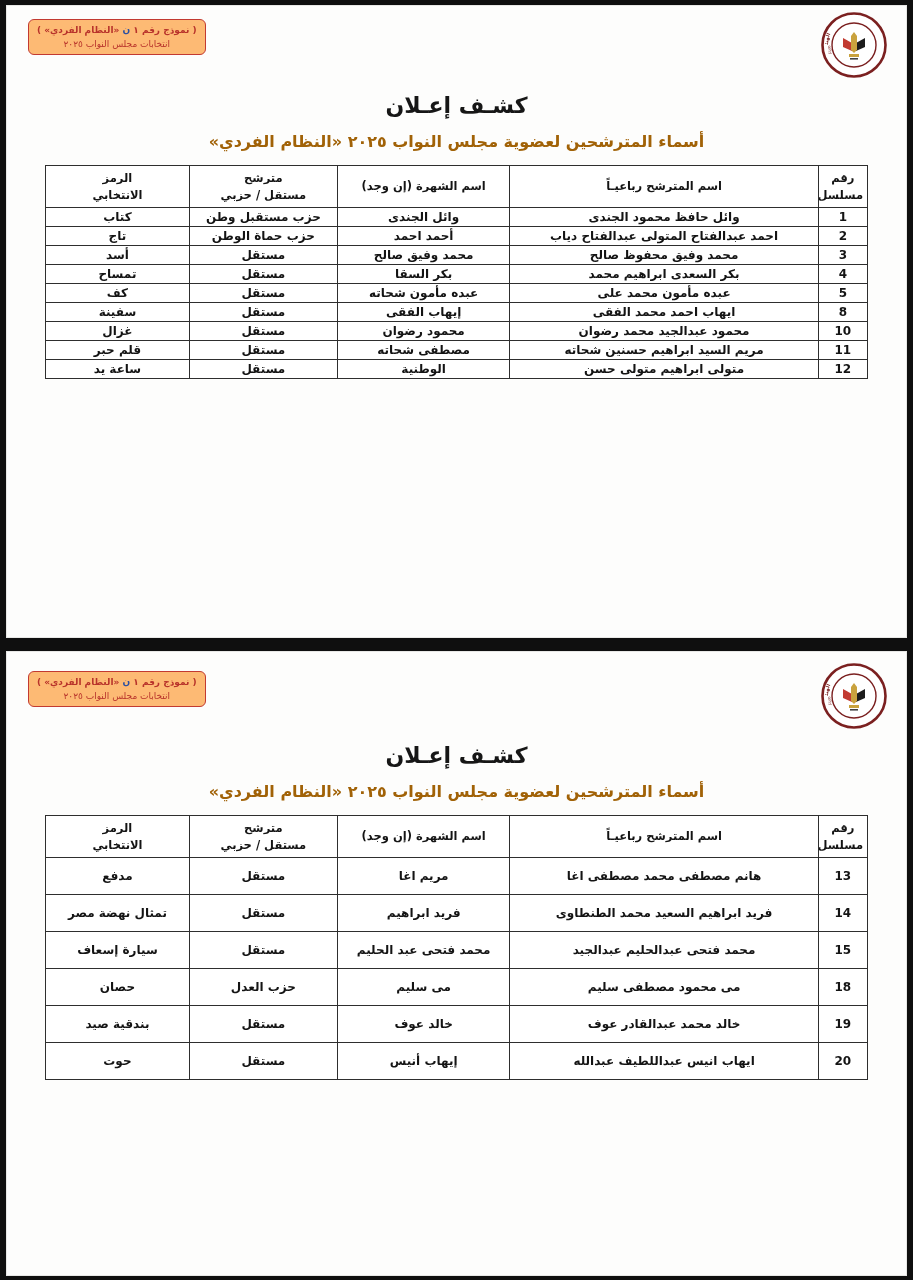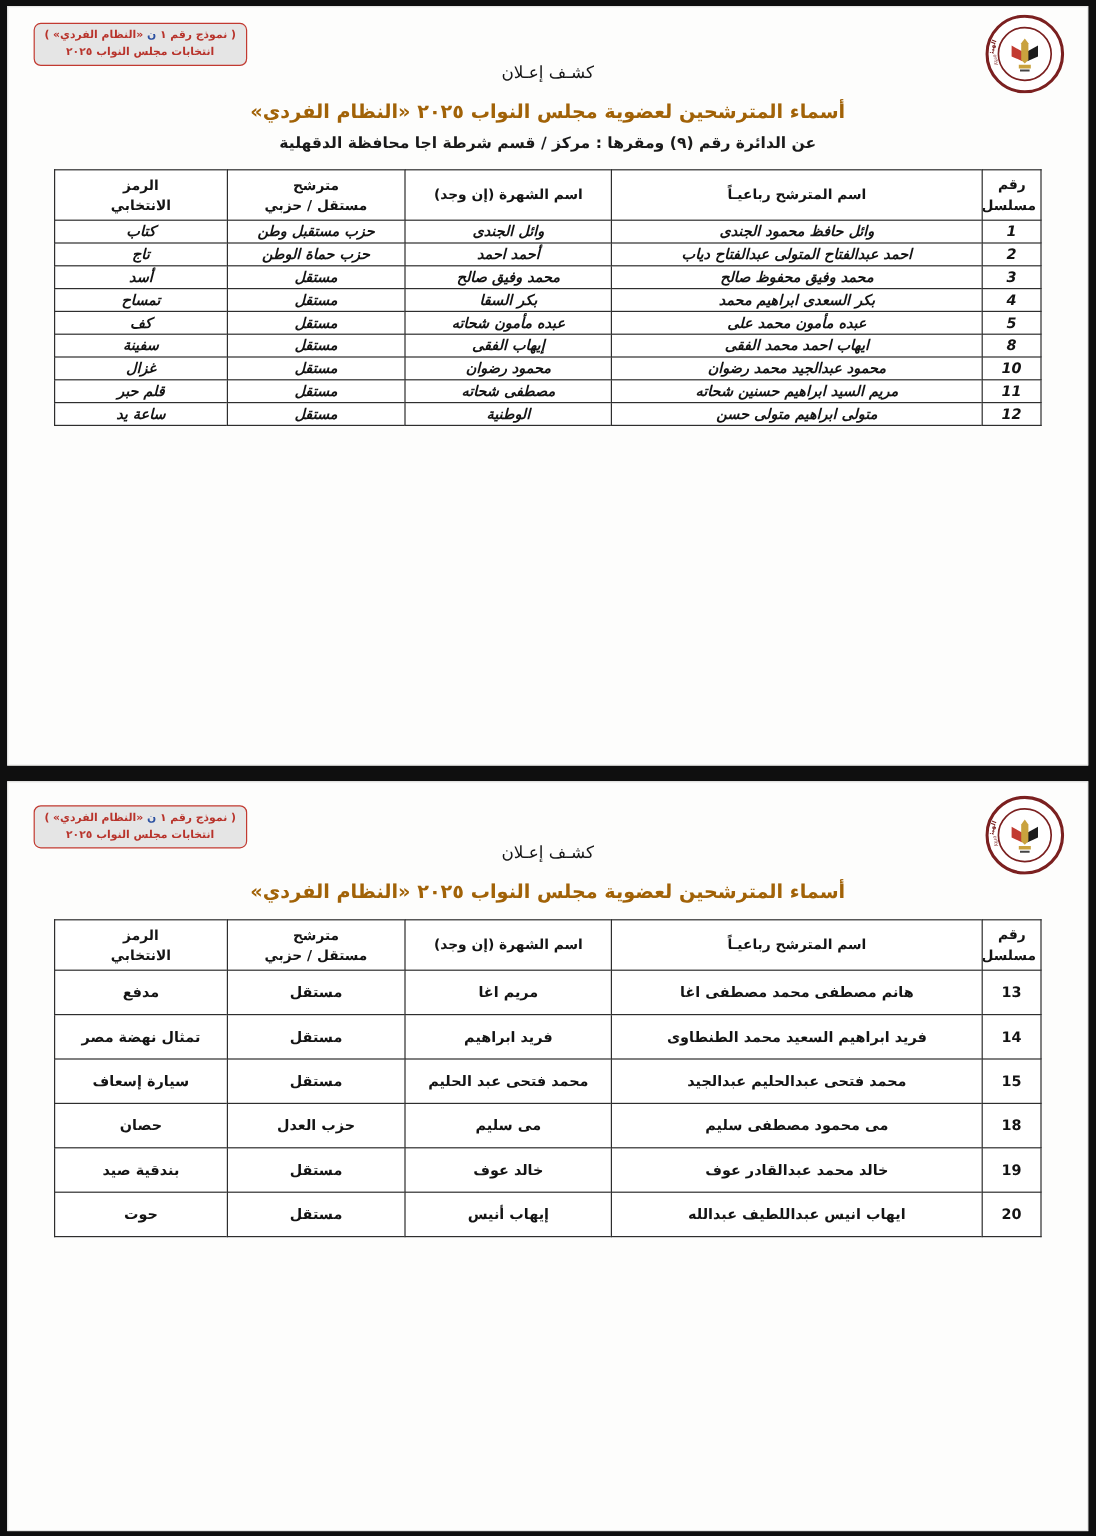--- a/index.html
+++ b/index.html
@@ -22,35 +22,36 @@
 
   
   .stamp {
     position:absolute;
     left:22px; top:14px;
     border:1.6px solid #c23a31;
     border-radius:6px;
     padding:4px 8px 3px;
     text-align:center;
     line-height:1.5;
-    background:#e5e5e5;
+    background:#fdba74;
   }
   .stamp .l1 { font-size:9px; font-weight:700; color:#b8332b; white-space:nowrap; }
   .stamp .l1 .blue { color:#2b50a1; }
-  .stamp .l2 { font-size:9px; font-weight:700; color:#b8332b; white-space:nowrap; }
+  .stamp .l2 { font-size:9px; font-weight:400; color:#b8332b; white-space:nowrap; }
 
   
   .seal { position:absolute; right:20px; top:7px; width:66px; height:66px; }
 
   .title {
     text-align:center;
-    font-size:14px;
-    font-weight:400;
+    font-size:22px;
+    font-weight:700;
     color:#161616;
     letter-spacing:.5px;
+    margin-top:40px;
   }
   .page-1 .title { padding-top:48px; }
   .page-2 .title { padding-top:52px; }
 
   .subtitle {
     margin-top:14px;
     text-align:center;
     font-size:16px;
     font-weight:700;
     color:#a16207;
@@ -74,21 +75,21 @@
     border:1.6px solid #2e2e2e;
     text-align:center;
     vertical-align:middle;
     font-weight:700;
     color:#141414;
     padding:2px 4px;
     overflow:hidden;
   }
   table.cands th { font-size:11.5px; line-height:1.45; height:42px; }
   table.cands td { font-size:12px; }
-  .page-1 table.cands td { height:15px;font-style:italic; }
+  .page-1 table.cands td { height:15px; }
   .page-2 table.cands td { height:37px; }
 
   col.c-serial { width:6%; }
   col.c-name   { width:37.5%; }
   col.c-fame   { width:21%; }
   col.c-affil  { width:18%; }
   col.c-symbol { width:17.5%; }
 </style>
 </head>
 <body>
@@ -115,21 +116,20 @@
         <path d="M44 26 l-9 5 v8 l9 -4 z" fill="#1c1c1c"></path>
         <path d="M33 20 l3 4 v14 l-3 3 -3 -3 v-14 z" fill="#c9a23e"></path>
         <path d="M28 42 h10 v3 h-10 z" fill="#c9a23e"></path>
         <path d="M29 46 h8 v1.6 h-8 z" fill="#444"></path>
       </g>
     </svg>
   </div>
 
   <h1 class="title">كشـف إعـلان</h1>
   <h2 class="subtitle">أسماء المترشحين لعضوية مجلس النواب ٢٠٢٥ «النظام الفردي»</h2>
-  <div class="district">عن الدائرة رقم (٩)   ومقرها : مركز / قسم شرطة  اجا   محافظة  الدقهلية</div>
 
   <table class="cands">
     <colgroup>
         <col class="c-serial">
         <col class="c-name">
         <col class="c-fame">
         <col class="c-affil">
         <col class="c-symbol">
       </colgroup>
     <thead>

